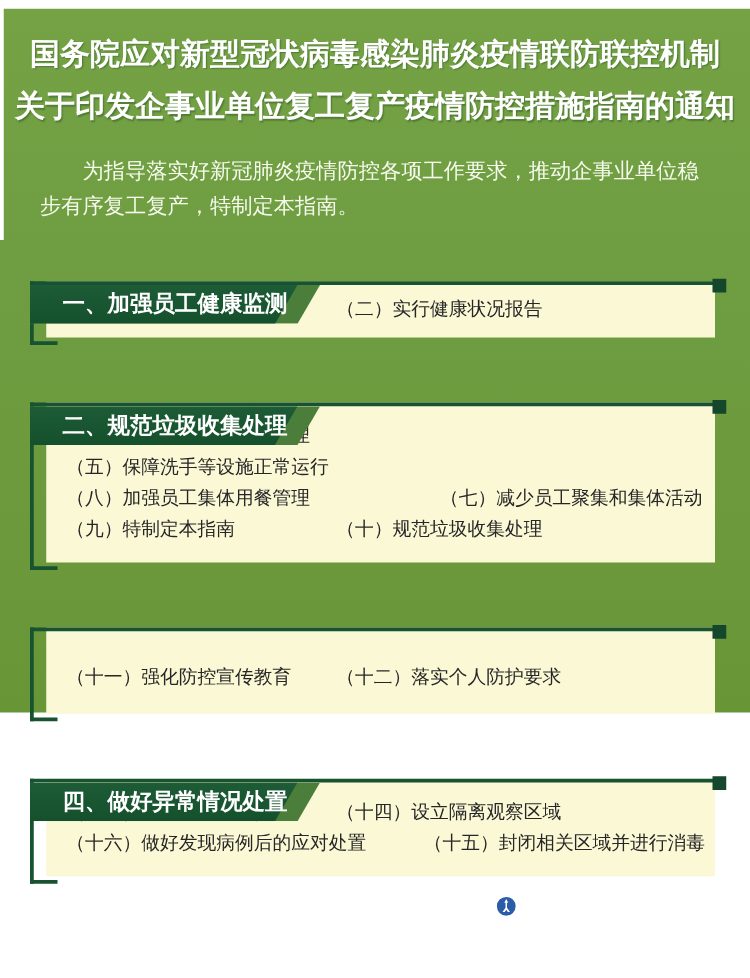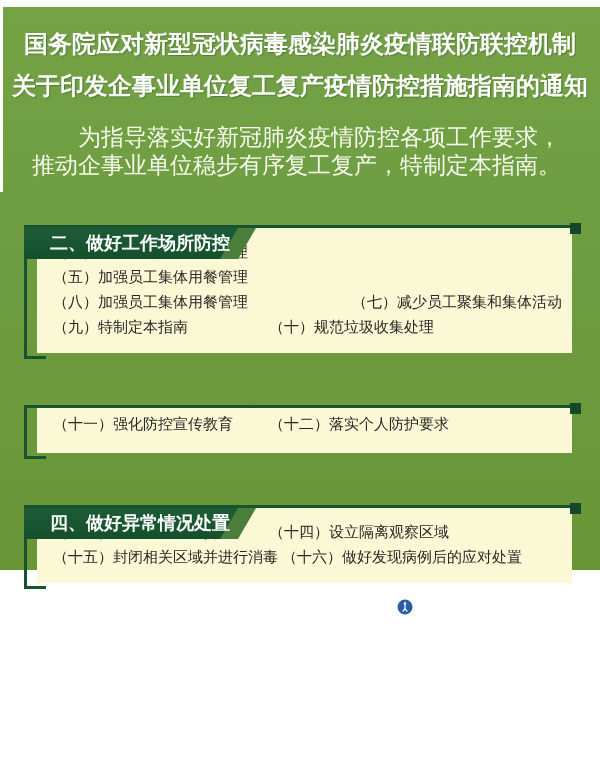--- a/index.html
+++ b/index.html
@@ -17,21 +17,21 @@
 
   
   .title-block{padding-top:23px;text-align:center;color:#ffffff;}
   .title-line{
     font-size:24px;font-weight:bold;line-height:42px;white-space:nowrap;
     letter-spacing:0px;text-shadow:1px 1px 1px rgba(20,60,25,.35);
   }
   
   .intro{
     margin-top:16px;padding:0 34px 0 32px;
-    color:#f6fbee;font-size:23px;line-height:28px;text-indent:2em;
+    color:#f6fbee;font-size:17px;line-height:28px;text-indent:2em;
   }
 
   
   .section{position:relative;margin-top:12px;padding-bottom:6px;}
   .section:first-of-type{margin-top:11px;}
   .sec-topline{position:absolute;top:0;left:24px;width:547px;height:3px;background:#175231;}
   .sec-sq{position:absolute;top:-2px;left:570px;width:11px;height:11px;background:#14472b;}
   .sec-leftline{position:absolute;left:24px;top:0;bottom:0;width:3px;background:#175231;}
   .sec-stub{position:absolute;left:24px;bottom:0;width:22px;height:3px;background:#175231;}
 
@@ -42,21 +42,21 @@
     background:linear-gradient(180deg,#1d5c36,#14502c);
     clip-path:polygon(0 0,100% 0,calc(100% - 18px) 100%,0 100%);}
   .badge-label{position:relative;z-index:1;display:block;line-height:31px;padding-left:26px;
     color:#ffffff;font-weight:bold;font-size:18px;white-space:nowrap;}
 
   .card{
     margin-left:37px;margin-top:46px;width:535px;box-sizing:border-box;
     background:#fbf8d6;padding:14px 4px 14px 16px;
   }
   .card.pad-sm{padding-top:10px;padding-bottom:10px;}
-  .card.pad-lg{padding-top:6px;padding-bottom:17px;}
+  .card.pad-lg{padding-top:27px;padding-bottom:17px;}
   .item-row{display:flex;line-height:25px;}
   .item{color:#262626;font-size:15px;white-space:nowrap;}
   .item.c1{flex:0 0 auto;min-width:212px;padding-right:4px;}
   .item.c2{flex:1 1 auto;}
 
   
   .footer{
     margin-top:8px;height:20px;display:flex;align-items:center;justify-content:flex-end;
     padding-right:26px;gap:7px;
   }
@@ -70,37 +70,54 @@
   <div class="white-top"></div>
   <div class="white-left"></div>
 
   <div class="title-block">
     <div class="title-line">国务院应对新型冠状病毒感染肺炎疫情联防联控机制</div>
     <div class="title-line">关于印发企事业单位复工复产疫情防控措施指南的通知</div>
   </div>
 
   <div class="intro">为指导落实好新冠肺炎疫情防控各项工作要求，推动企事业单位稳步有序复工复产，特制定本指南。</div>
 
+  <div class="section">
+    <div class="sec-topline"></div>
+    <div class="sec-sq"></div>
+    <div class="sec-leftline"></div>
+    <div class="sec-stub"></div>
+    <div class="badge">
+      <div class="badge-band"></div>
+      <div class="badge-dark"></div>
+      <span class="badge-label">一、加强员工健康监测</span>
+    </div>
+    <div class="card pad-sm">
+      <div class="item-row">
+        <span class="item c1">（一）做好员工健康管理</span>
+        <span class="item c2">（二）实行健康状况报告</span>
+      </div>
+    </div>
+  </div>
 
   <div class="section">
     <div class="sec-topline"></div>
     <div class="sec-sq"></div>
     <div class="sec-leftline"></div>
     <div class="sec-stub"></div>
     <div class="badge">
       <div class="badge-band"></div>
       <div class="badge-dark"></div>
-      <span class="badge-label">二、做好工作场所防控</span>
+      <span class="badge-label">二、规范垃圾收集处理</span>
     </div>
     <div class="card">
       <div class="item-row">
         <span class="item c1">（三）加强进出人员登记管理</span>
       </div>
       <div class="item-row">
-        <span class="item c1">（五）加强员工集体用餐管理</span>
+        <span class="item c1">（五）保障洗手等设施正常运行</span>
       </div>
       <div class="item-row">
         <span class="item c2">（八）加强员工集体用餐管理</span>
         <span class="item c1">（七）减少员工聚集和集体活动</span>
       </div>
       <div class="item-row">
         <span class="item c1">（九）特制定本指南</span>
         <span class="item c2">（十）规范垃圾收集处理</span>
       </div>
     </div>
@@ -128,22 +145,22 @@
       <div class="badge-band"></div>
       <div class="badge-dark"></div>
       <span class="badge-label">四、做好异常情况处置</span>
     </div>
     <div class="card">
       <div class="item-row">
         <span class="item c1">（十三）明确单位防控责任</span>
         <span class="item c2">（十四）设立隔离观察区域</span>
       </div>
       <div class="item-row">
+        <span class="item c2">（十六）做好发现病例后的应对处置</span>
         <span class="item c1">（十五）封闭相关区域并进行消毒</span>
-        <span class="item c2">（十六）做好发现病例后的应对处置</span>
       </div>
     </div>
   </div>
 
   <div class="footer">
     <svg class="logo" viewBox="0 0 18 18" aria-hidden="true">
       <circle cx="9" cy="9" r="8.2" fill="#2a5ca8" stroke="#ffffff" stroke-width="1.4"></circle>
       <path d="M9 3.2 L10.6 6.2 L9.6 6.2 L9.6 10.2 L12 13.6 L10.2 13.6 L9 11.8 L7.8 13.6 L6 13.6 L8.4 10.2 L8.4 6.2 L7.4 6.2 Z" fill="#ffffff"></path>
     </svg>
     <span class="footer-credit">新华社记者 秦迎 编制</span>

